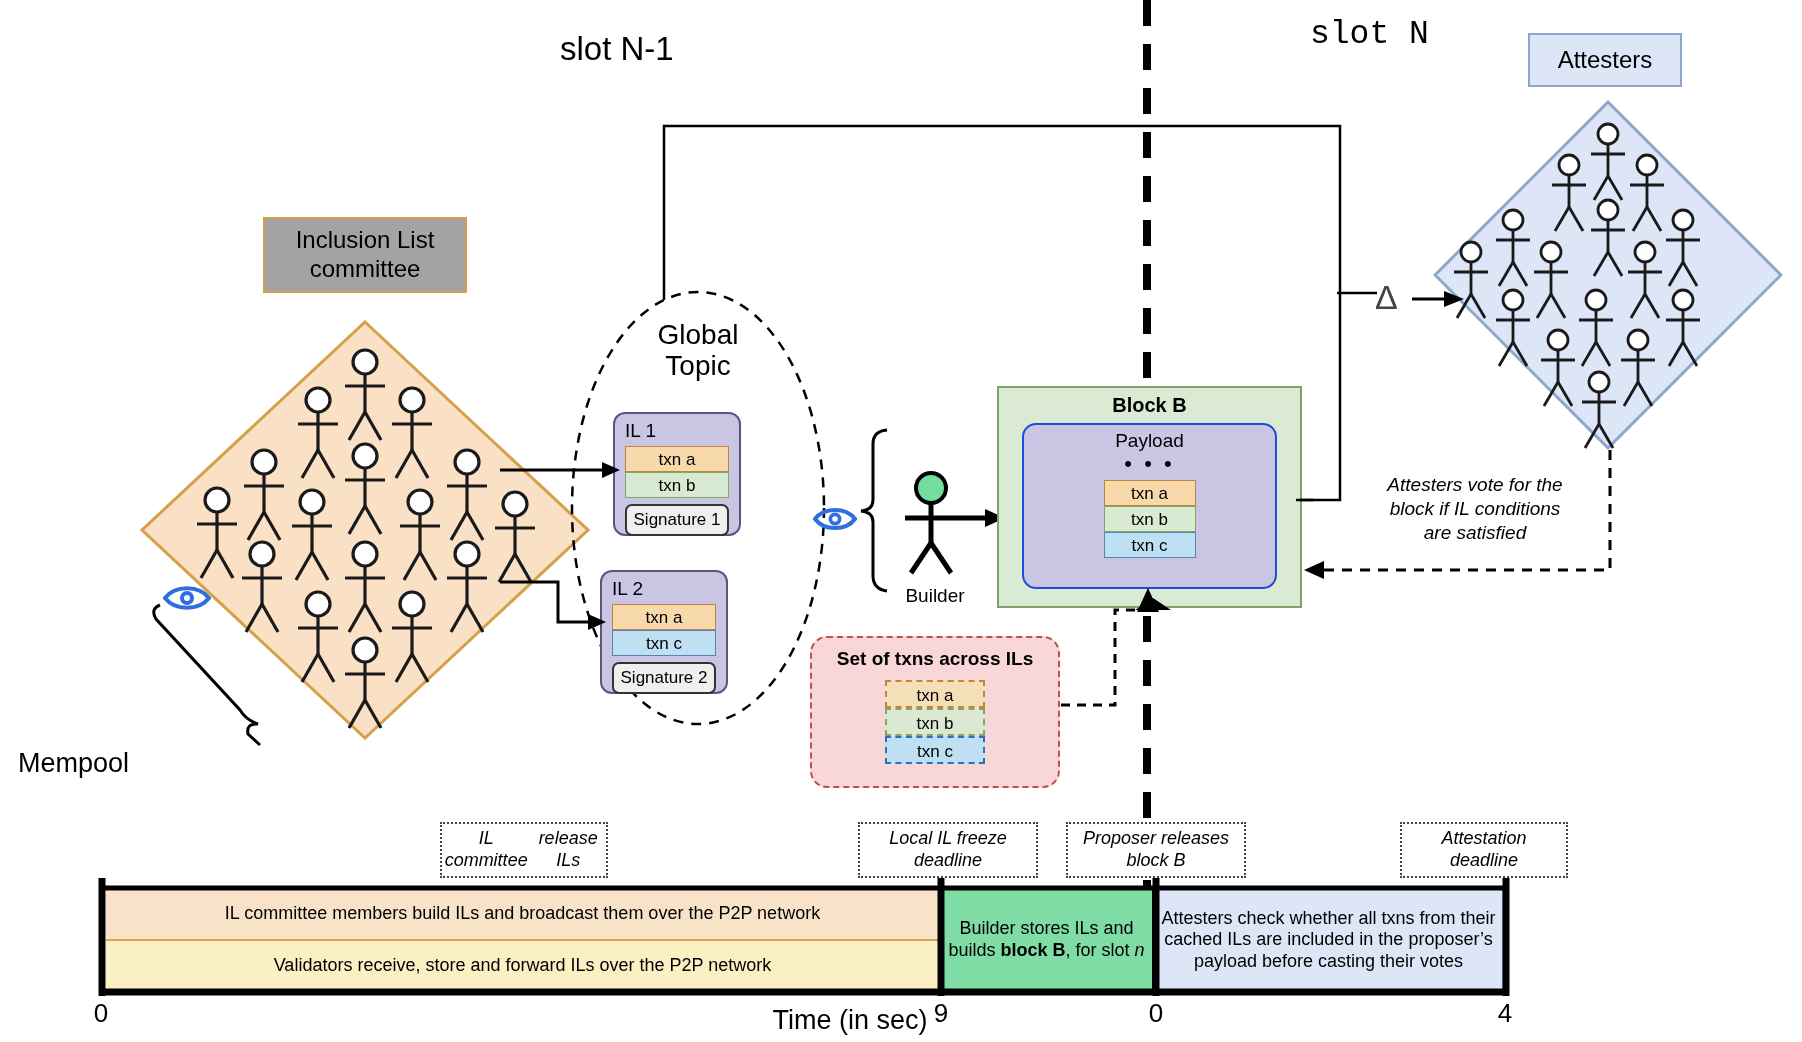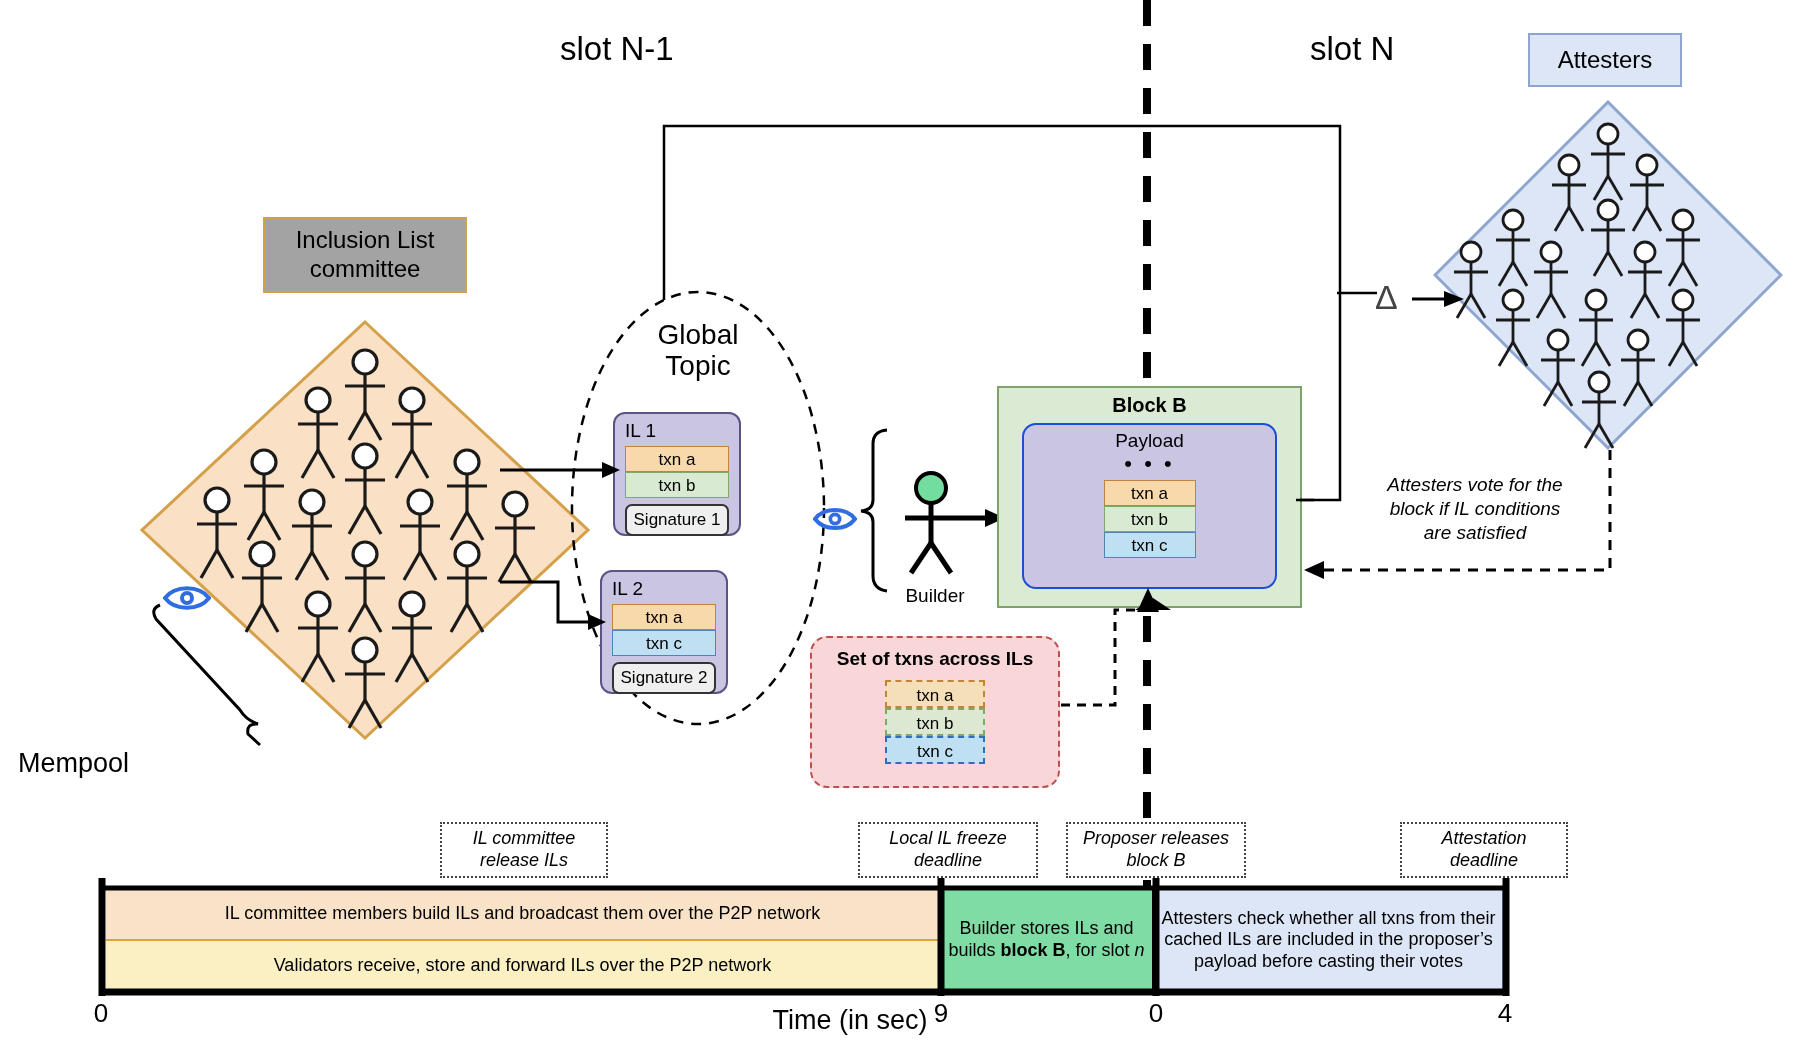--- a/index.html
+++ b/index.html
@@ -62,21 +62,21 @@
   .globaltopic{font-size:28px;text-align:center;line-height:1.1;}
   .builder-label{font-size:19px;text-align:center;}
   .delta{font-size:34px;color:#444;}
   b{font-weight:bold;}
   i{font-style:italic;}
 </style>
 </head>
 <body>
 
 <div class="abs slot-label" style="left:560px;top:30px;">slot N-1</div>
-<div class="abs slot-label" style="left:1310px;top:30px;">slot N</div>
+<div class="abs slot-label" style="left:1310px;top:16px;font-family:Liberation Mono, monospace;">slot N</div>
 
 <svg class="abs" style="left:1140px;top:0px;" width="14" height="1000">
   <line x1="7" y1="0" x2="7" y2="1000" stroke="#000" stroke-width="8" stroke-dasharray="26,18"></line>
 </svg>
 
 <div class="abs box-orange ctr" style="left:263px;top:217px;width:200px;height:72px;flex-direction:column;font-size:24px;line-height:1.2;">
   <span>Inclusion List</span>
   <span>committee</span>
 </div>
 
@@ -424,21 +424,21 @@
 <svg class="abs" style="left:1337px;top:286px;" width="46" height="14">
   <line x1="0" y1="7" x2="40" y2="7" stroke="#000" stroke-width="2.5"></line>
 </svg>
 
 <svg class="abs" style="left:1300px;top:440px;" width="320" height="140">
   <path d="M310 10 L 310 130 L 22 130" stroke="#000" stroke-width="3" fill="none" stroke-dasharray="10,8"></path>
   <polygon points="4,130 24,121 24,139" fill="#000"></polygon>
 </svg>
 <div class="abs note-italic" style="left:1380px;top:473px;width:190px;">Attesters vote for the block if IL conditions are satisfied</div>
 
-<div class="abs note" style="left:440px;top:822px;width:168px;height:56px;flex-direction:column;">
+<div class="abs note" style="left:440px;top:822px;width:168px;height:56px;flex-direction:row;">
   <span>IL committee</span>
   <span>release ILs</span>
 </div>
 <div class="abs note" style="left:858px;top:822px;width:180px;height:56px;flex-direction:column;">
   <span>Local IL freeze</span>
   <span>deadline</span>
 </div>
 <div class="abs note" style="left:1066px;top:822px;width:180px;height:56px;flex-direction:column;">
   <span>Proposer releases</span>
   <span>block B</span>

